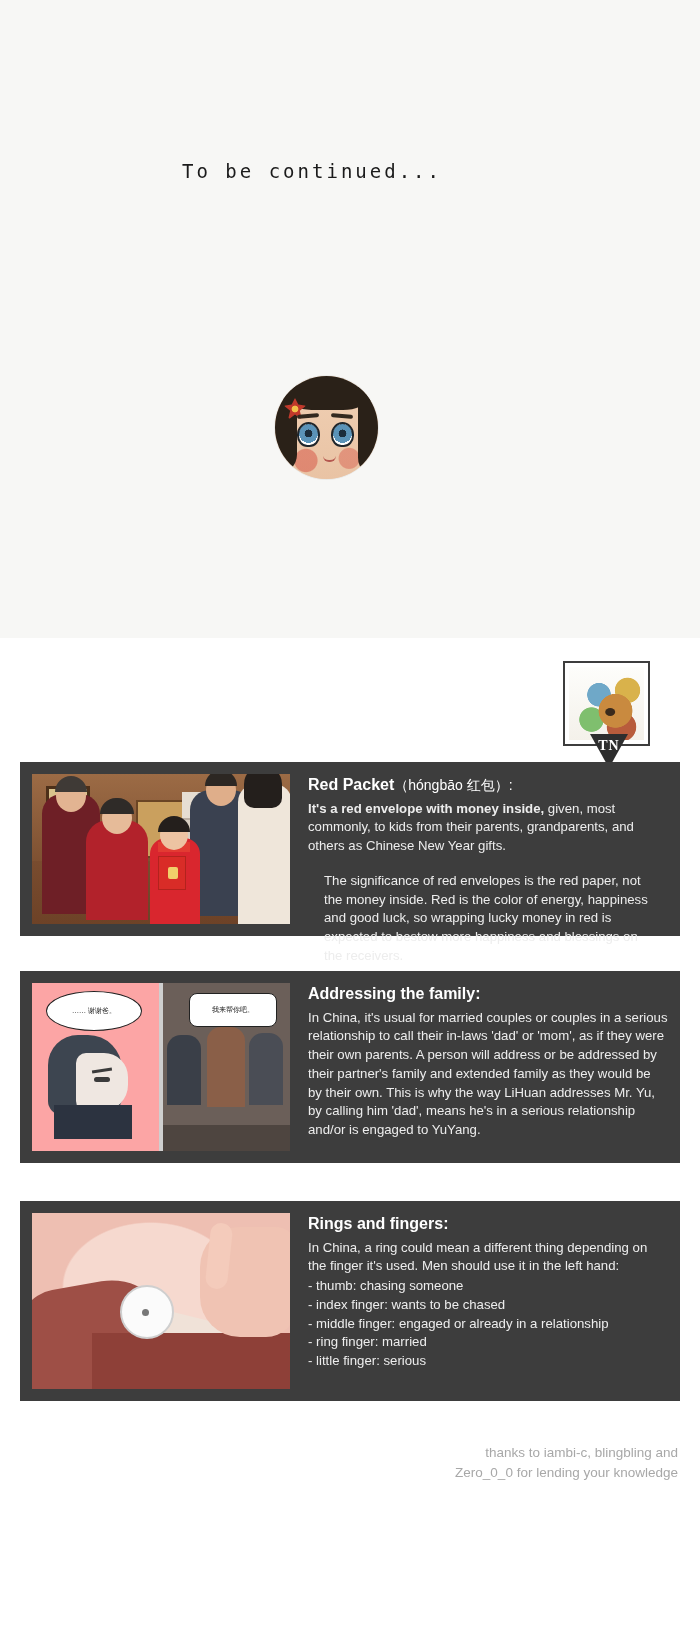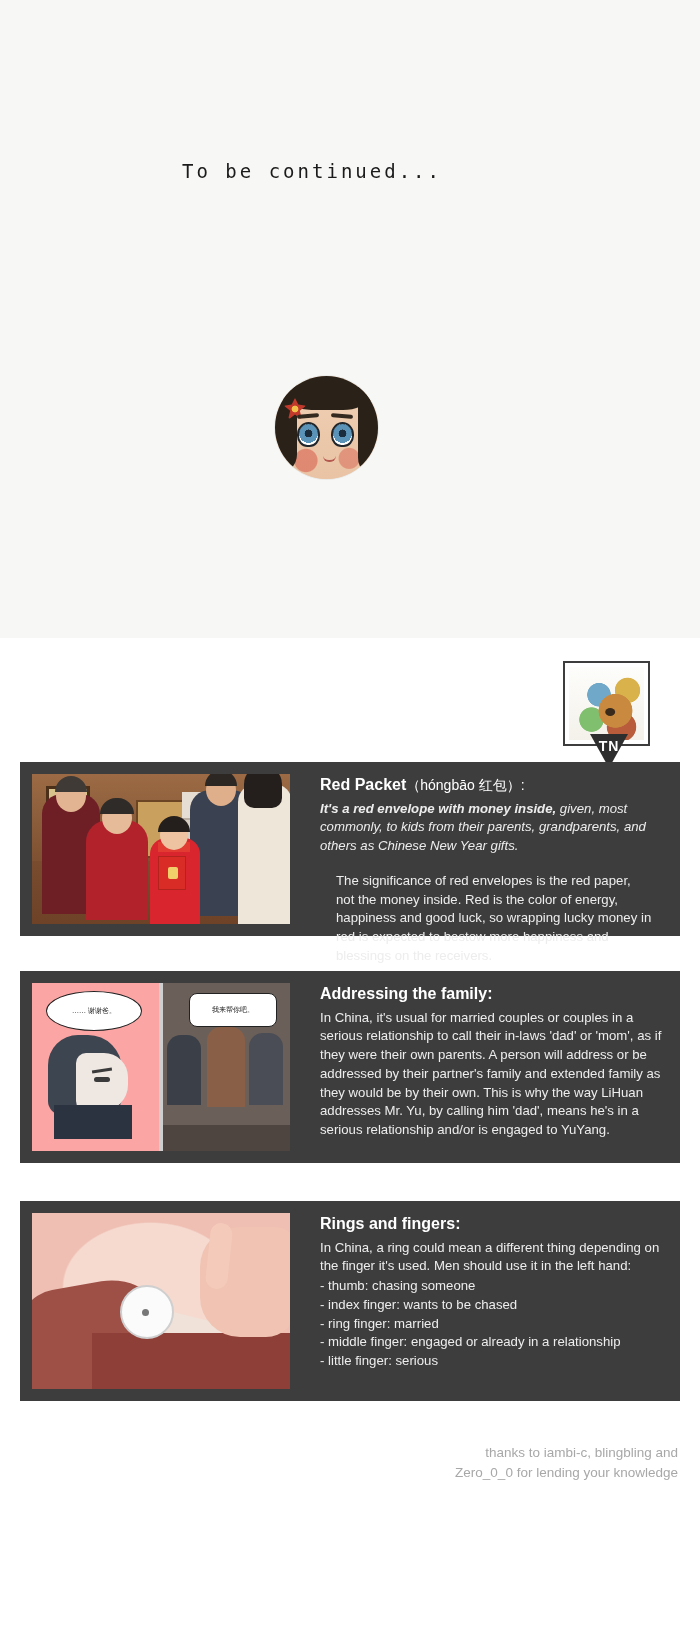--- a/index.html
+++ b/index.html
@@ -154,21 +154,21 @@
     display: flex;
     align-items: flex-start;
     justify-content: center;
   }
   .tn-badge span {
     color: #ffffff;
     font-size: 14px;
     font-weight: 700;
     letter-spacing: 1px;
     margin-top: 4px;
-    font-family: Liberation Sans, sans-serif;
+    font-family: Liberation Serif, serif;
   }
 
   .note-card {
     position: absolute;
     left: 20px;
     width: 660px;
     background: #3d3d3d;
     display: flex;
     gap: 0;
     padding: 12px;
@@ -179,21 +179,21 @@
 
   .note-thumb {
     flex: 0 0 auto;
     width: 258px;
     position: relative;
     overflow: hidden;
     background: #cfcfcf;
   }
   .note-body {
     flex: 1 1 auto;
-    padding-left: 30px;
+    padding-left: 18px;
     color: #ededed;
     font-size: 13.2px;
     line-height: 1.42;
   }
   .note-title {
     color: #ffffff;
     font-size: 16px;
     font-weight: 700;
     margin-bottom: 3px;
   }
@@ -355,21 +355,21 @@
         <div class="p1-scarf"></div>
         <div class="p1-kid-head"></div>
         <div class="p1-kid-hair"></div>
         <div class="p1-envelope"></div>
       </div>
     </div>
     <div class="note-body">
       <div class="note-title">
         <span>Red Packet</span><span class="sub">（hóngbāo 红包）:</span>
       </div>
-      <p style="margin:0 0 2px 0;font-style:italic;"><span class="note-lead">It's a red envelope with money inside,</span><span> given, most commonly, to kids from their parents, grandparents, and others as Chinese New Year gifts.</span></p>
+      <p style="margin:0 0 2px 0;"><span class="note-lead">It's a red envelope with money inside,</span><span> given, most commonly, to kids from their parents, grandparents, and others as Chinese New Year gifts.</span></p>
       <p style="margin:16px;">The significance of red envelopes is the red paper, not the money inside. Red is the color of energy, happiness and good luck, so wrapping lucky money in red is expected to bestow more happiness and blessings on the receivers.</p>
     </div>
   </div>
 
   <div class="note-card" id="note-1">
     <div class="note-thumb">
       <div class="comic2">
         <div class="c2-left">
           <div class="c2-bubble">…… 谢谢爸。</div>
           <div class="c2-man-head"></div>
@@ -409,22 +409,22 @@
       </div>
     </div>
     <div class="note-body">
       <div class="note-title">
         <span>Rings and fingers:</span>
       </div>
       <p style="margin:0 0 1px 0;">In China, a ring could mean a different thing depending on the finger it's used. Men should use it in the left hand:</p>
       <div class="note-list">
         <div>- thumb: chasing someone</div>
         <div>- index finger: wants to be chased</div>
+        <div>- middle finger: engaged or already in a relationship</div>
         <div>- ring finger: married</div>
-        <div>- middle finger: engaged or already in a relationship</div>
         <div>- little finger: serious</div>
       </div>
     </div>
   </div>
 
   <div class="credits">
     <div>thanks to iambi-c, blingbling and</div>
     <div>Zero_0_0 for lending your knowledge</div>
   </div>
 </div>

